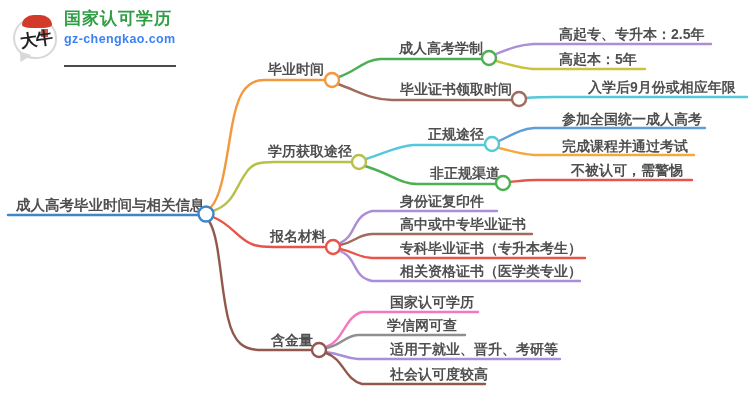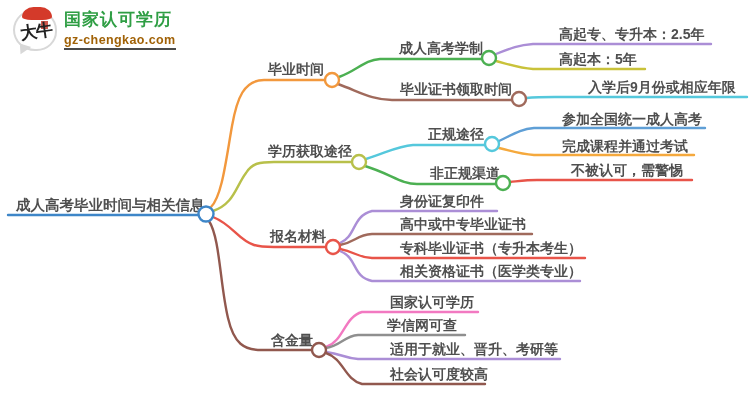--- a/index.html
+++ b/index.html
@@ -24,22 +24,22 @@
     background:#d43a2a;border-radius:50% 50% 40% 40% / 100% 100% 30% 30%;
   }
   .seal-dot{position:absolute;top:10px;right:7px;width:7px;height:8px;background:#c5392b;opacity:.85;}
   .seal-text{
     position:absolute;left:4px;top:9px;width:34px;text-align:center;
     font-family:"Liberation Serif",serif;font-weight:bold;font-size:17px;color:#222;
     transform:rotate(-8deg);letter-spacing:-1px;
   }
   .logo-title{color:#2f9e44;font-weight:bold;font-size:17px;letter-spacing:1px;line-height:1.15;}
   .logo-url{
-    color:#a16207;font-weight:bold;font-size:12.5px;letter-spacing:.4px;
-    border-bottom:2px solid #4a4a4a;padding-bottom:1px;display:inline-block;
+    color:#3b82f6;font-weight:bold;font-size:12.5px;letter-spacing:.4px;
+    border-bottom:2px solid #4a4a4a;padding-bottom:19px;display:inline-block;
   }
   
   svg{position:absolute;top:0;left:0;}
   .edge{fill:none;stroke-width:2.4;stroke-linecap:round;}
   .ring{fill:#ffffff;stroke-width:2.4;}
   .nl{font-family:"Liberation Sans",sans-serif;font-size:14px;font-weight:600;fill:#4f4f4f;}
   .root-l{font-size:14.5px;}
 </style>
 </head>
 <body>

